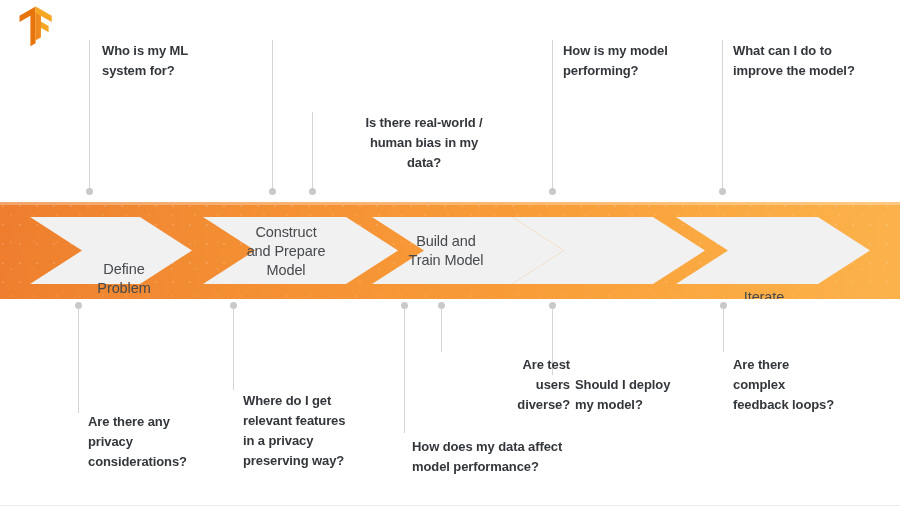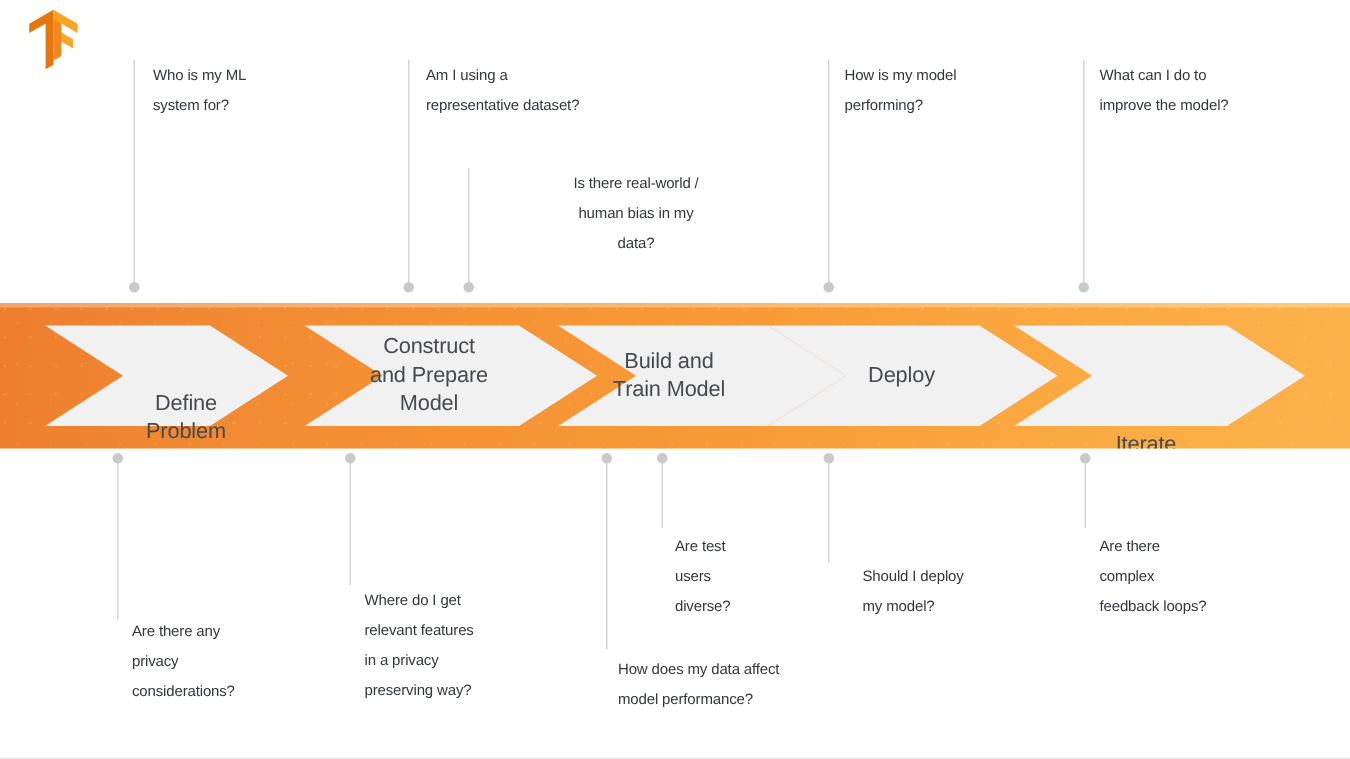--- a/index.html
+++ b/index.html
@@ -26,22 +26,22 @@
     left: 16px;
     top: 6px;
     width: 40px;
     height: 42px;
   }
 
   
   .qblock {
     position: absolute;
     color: #33373b;
-    font-size: 10px;
-    font-weight: normal;
+    font-size: 13px;
+    font-weight: bold;
     line-height: 20px;
     letter-spacing: -0.1px;
     white-space: pre-line;
   }
 
   
   .connector {
     position: absolute;
     width: 1px;
     background: #d4d4d6;
@@ -126,22 +126,20 @@
 
   <div class="connector" style="left:552px; top:40px; height:152px;"></div>
   <div class="dot" style="left:549px; top:188px;"></div>
 
   <div class="connector" style="left:722px; top:40px; height:152px;"></div>
   <div class="dot" style="left:719px; top:188px;"></div>
 
   <div class="qblock" style="left:102px; top:41px; width:180px;">Who is my ML
 system for?</div>
 
-  <div class="qblock" style="left:284px; top:41px; width:250px;">Am I using a
-representative dataset?</div>
 
   <div class="qblock" style="left:324px; top:113px; width:200px;text-align:center;">Is there real-world /
 human bias in my
 data?</div>
 
   <div class="qblock" style="left:563px; top:41px; width:180px;">How is my model
 performing?</div>
 
   <div class="qblock" style="left:733px; top:41px; width:185px;">What can I do to
 improve the model?</div>
@@ -166,21 +164,20 @@
     <div class="step-label" style="left:124px; top:49px; width:120px;margin-top:28px;">Define
 Problem</div>
 
     <div class="step-label" style="left:286px; top:49px; width:140px;">Construct
 and Prepare
 Model</div>
 
     <div class="step-label" style="left:446px; top:49px; width:140px;">Build and
 Train Model</div>
 
-    <div class="step-label" style="left:601px; top:49px; width:120px;">Deploy</div>
 
     <div class="step-label" style="left:764px; top:49px; width:120px;margin-top:46px;">Iterate</div>
   </div>
 
   <div class="dot" style="left:75px;  top:302px;"></div>
   <div class="connector" style="left:78px;  top:308px; height:105px;"></div>
 
   <div class="dot" style="left:230px; top:302px;"></div>
   <div class="connector" style="left:233px; top:308px; height:82px;"></div>
 
@@ -201,21 +198,21 @@
 considerations?</div>
 
   <div class="qblock" style="left:243px; top:391px; width:180px;">Where do I get
 relevant features
 in a privacy
 preserving way?</div>
 
   <div class="qblock" style="left:412px; top:437px; width:230px;">How does my data affect
 model performance?</div>
 
-  <div class="qblock" style="left:450px; top:355px; width:110px;">Are test
+  <div class="qblock" style="left:460px; top:355px; width:110px;text-align:right;">Are test
 users
 diverse?</div>
 
   <div class="qblock" style="left:575px; top:375px; width:170px;">Should I deploy
 my model?</div>
 
   <div class="qblock" style="left:733px; top:355px; width:165px;">Are there
 complex
 feedback loops?</div>
 

